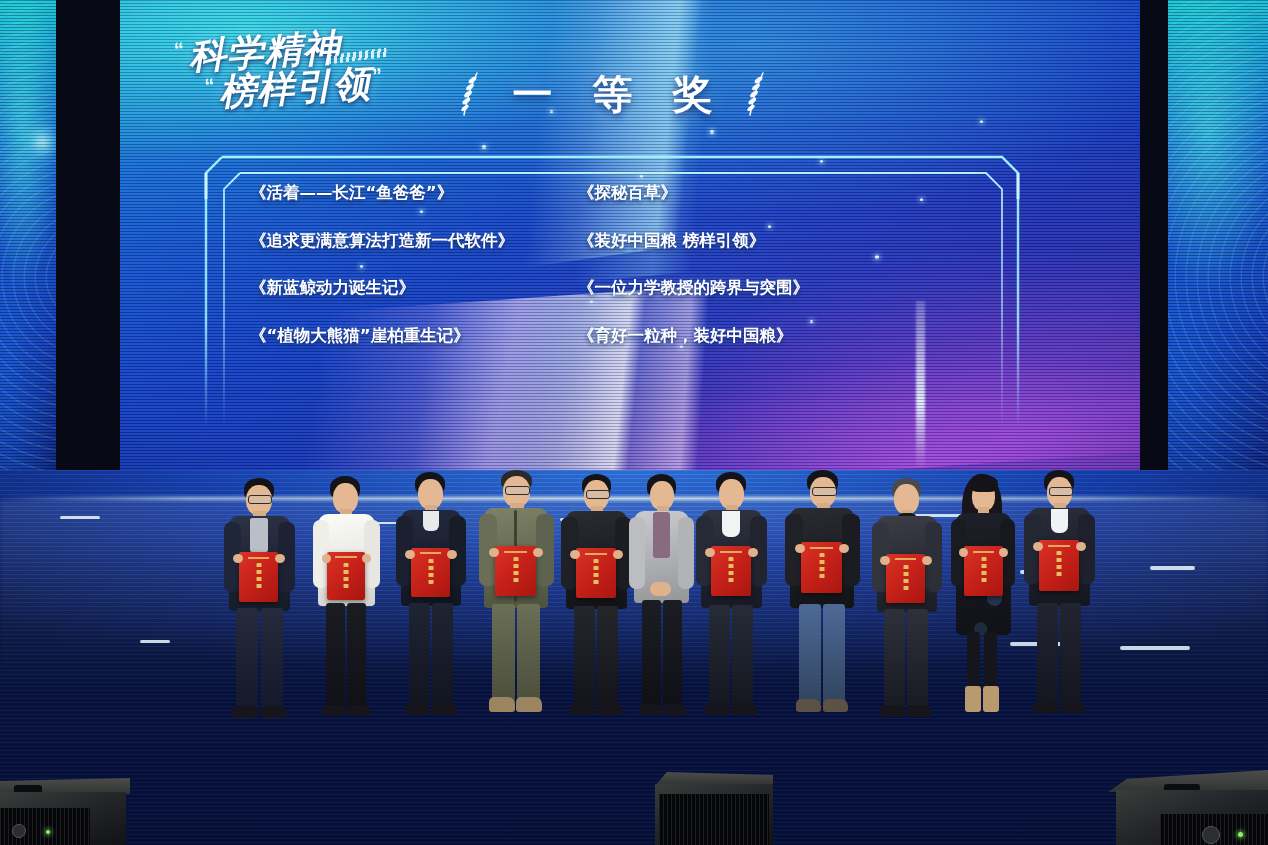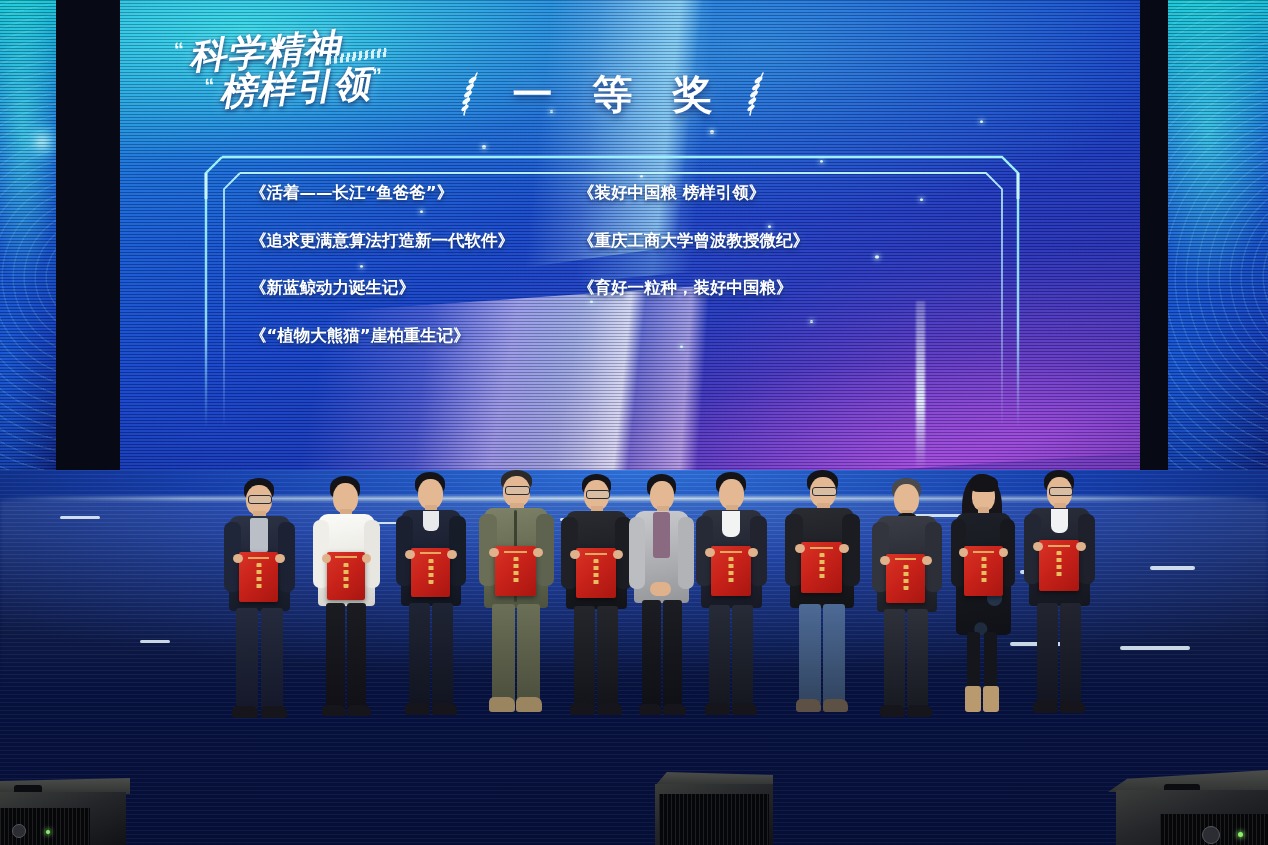--- a/index.html
+++ b/index.html
@@ -331,22 +331,23 @@
   </div>
 
   <div class="list">
     <div class="col col-left">
       <div class="entry">《活着——长江“鱼爸爸”》</div>
       <div class="entry">《追求更满意算法打造新一代软件》</div>
       <div class="entry">《新蓝鲸动力诞生记》</div>
       <div class="entry">《“植物大熊猫”崖柏重生记》</div>
     </div>
     <div class="col col-right">
+      <div class="entry">《探秘百草》</div>
       <div class="entry">《装好中国粮 榜样引领》</div>
-      <div class="entry">《重庆工商大学曾波教授微纪》</div>
+      <div class="entry">《一位力学教授的跨界与突围》</div>
       <div class="entry">《育好一粒种，装好中国粮》</div>
     </div>
   </div>
 
   <div class="floor">
     <div class="hotband"></div>
     <div class="refl"></div>
     <div class="shine"></div>
     <div class="spec" style="left:60px;top:46px;width:40px;height:3px;"></div>
     <div class="spec" style="left:340px;top:52px;width:60px;height:2px;"></div>

